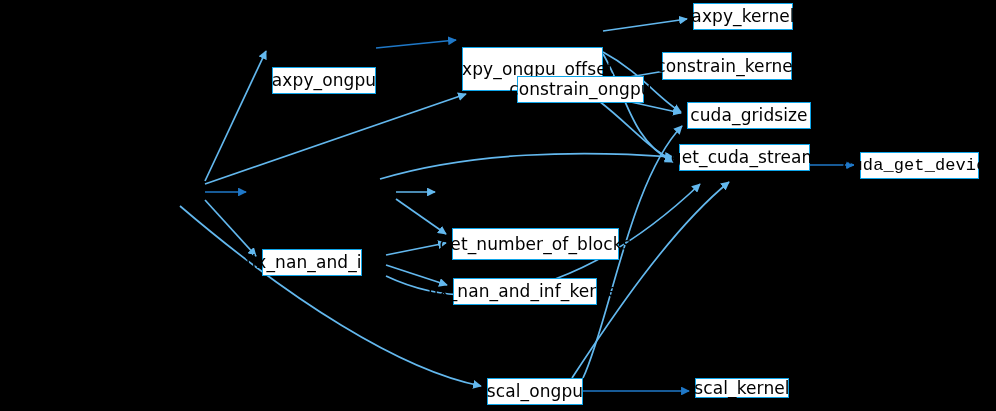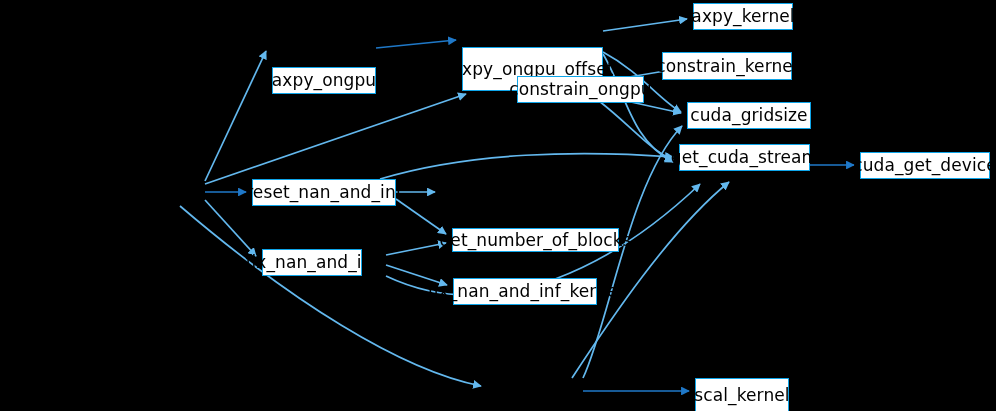--- a/index.html
+++ b/index.html
@@ -88,50 +88,50 @@
         <path d="M583,391 L689,391" fill="none" stroke="#1f78c8" stroke-width="1.7" marker-end="url(#arrow-dark)"></path>
         <path d="M583,378 C610,320 630,180 682,126" fill="none" stroke="#63b8ee" stroke-width="1.7" marker-end="url(#arrow)"></path>
         <path d="M572,378 C610,320 670,230 729,182" fill="none" stroke="#63b8ee" stroke-width="1.7" marker-end="url(#arrow)"></path>
         <path d="M810,165 L854,165" fill="none" stroke="#1f78c8" stroke-width="1.7" marker-end="url(#arrow-dark)"></path>
       </g>
   </svg>
   <div id="node-layer">
       <div class="node" style="left: 272px; top: 39px; width: 104px; height: 27px; margin-top: 28px;">
         <span class="node-label">axpy_ongpu</span>
       </div>
-      <div class="node" style="left: 252px; top: 179px; width: 144px; height: 27px;">
-        <span class="node-label">reset_nan_and_inf</span>
-      </div>
       <div class="node" style="left: 262px; top: 249px; width: 100px; height: 27px;">
         <span class="node-label">fix_nan_and_inf</span>
       </div>
       <div class="node" style="left: 462px; top: 27px; width: 141px; height: 44px; margin-top: 20px;">
         <span class="node-label">axpy_ongpu_offset</span>
       </div>
       <div class="node" style="left: 472px; top: 76px; width: 127px; height: 27px; margin-left: 45px;">
         <span class="node-label">constrain_ongpu</span>
       </div>
-      <div class="node" style="left: 452px; top: 228px; width: 167px; height: 24px;">
+      <div class="node" style="left: 452px; top: 228px; width: 167px; height: 32px;">
         <span class="node-label">get_number_of_blocks</span>
       </div>
       <div class="node" style="left: 453px; top: 278px; width: 144px; height: 27px;">
         <span class="node-label">fix_nan_and_inf_kernel</span>
+      </div>
+      <div class="node" style="left: 487px; top: 378px; width: 96px; height: 27px;">
+        <span class="node-label">scal_ongpu</span>
       </div>
       <div class="node" style="left: 693px; top: 3px; width: 100px; height: 27px;">
         <span class="node-label">axpy_kernel</span>
       </div>
       <div class="node" style="left: 662px; top: 52px; width: 130px; height: 28px;">
         <span class="node-label">constrain_kernel</span>
       </div>
       <div class="node" style="left: 687px; top: 102px; width: 124px; height: 27px;">
         <span class="node-label">cuda_gridsize</span>
       </div>
       <div class="node" style="left: 679px; top: 144px; width: 131px; height: 27px;">
         <span class="node-label">get_cuda_stream</span>
       </div>
-      <div class="node" style="left: 695px; top: 378px; width: 94px; height: 34px;">
+      <div class="node" style="left: 695px; top: 378px; width: 94px; height: 20px;">
         <span class="node-label">scal_kernel</span>
       </div>
-      <div class="node" style="left: 860px; top: 152px; width: 130px; height: 27px;">
+      <div class="node" style="left: 860px; top: 152px; width: 119px; height: 27px; font-family: Liberation Mono, monospace;">
         <span class="node-label">cuda_get_device</span>
       </div>
     </div>
 </div>
 
 </body></html>

